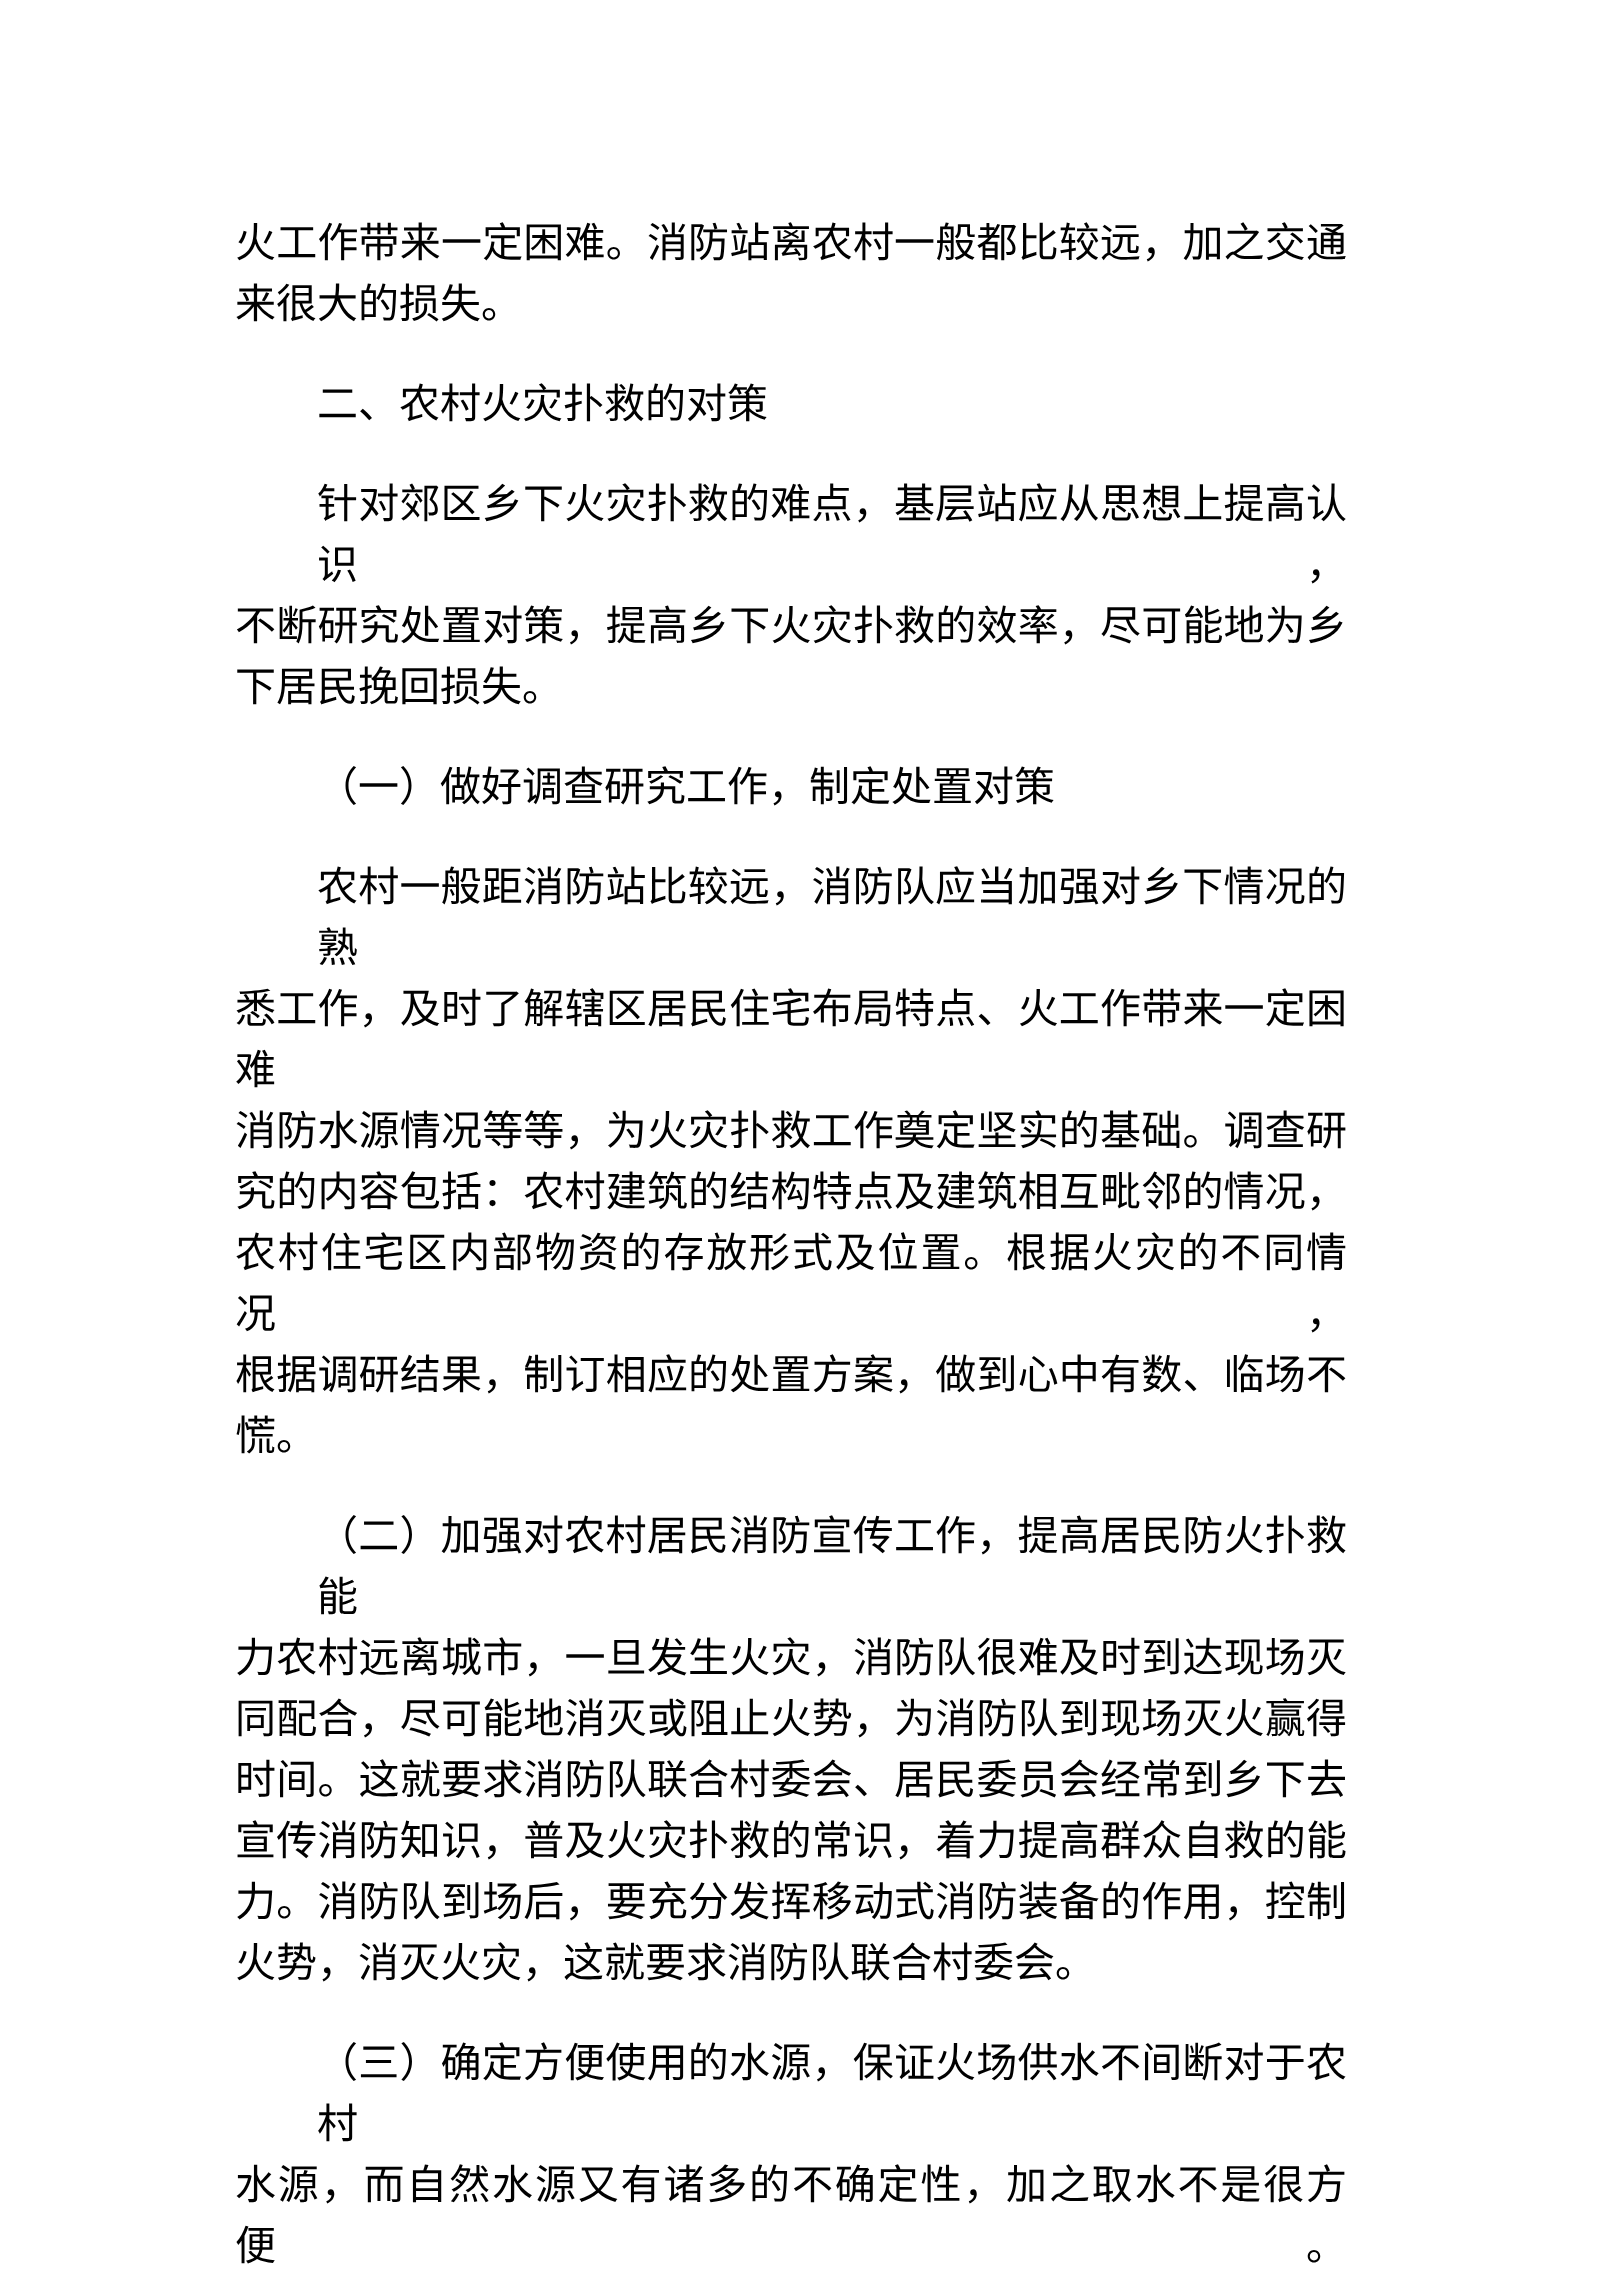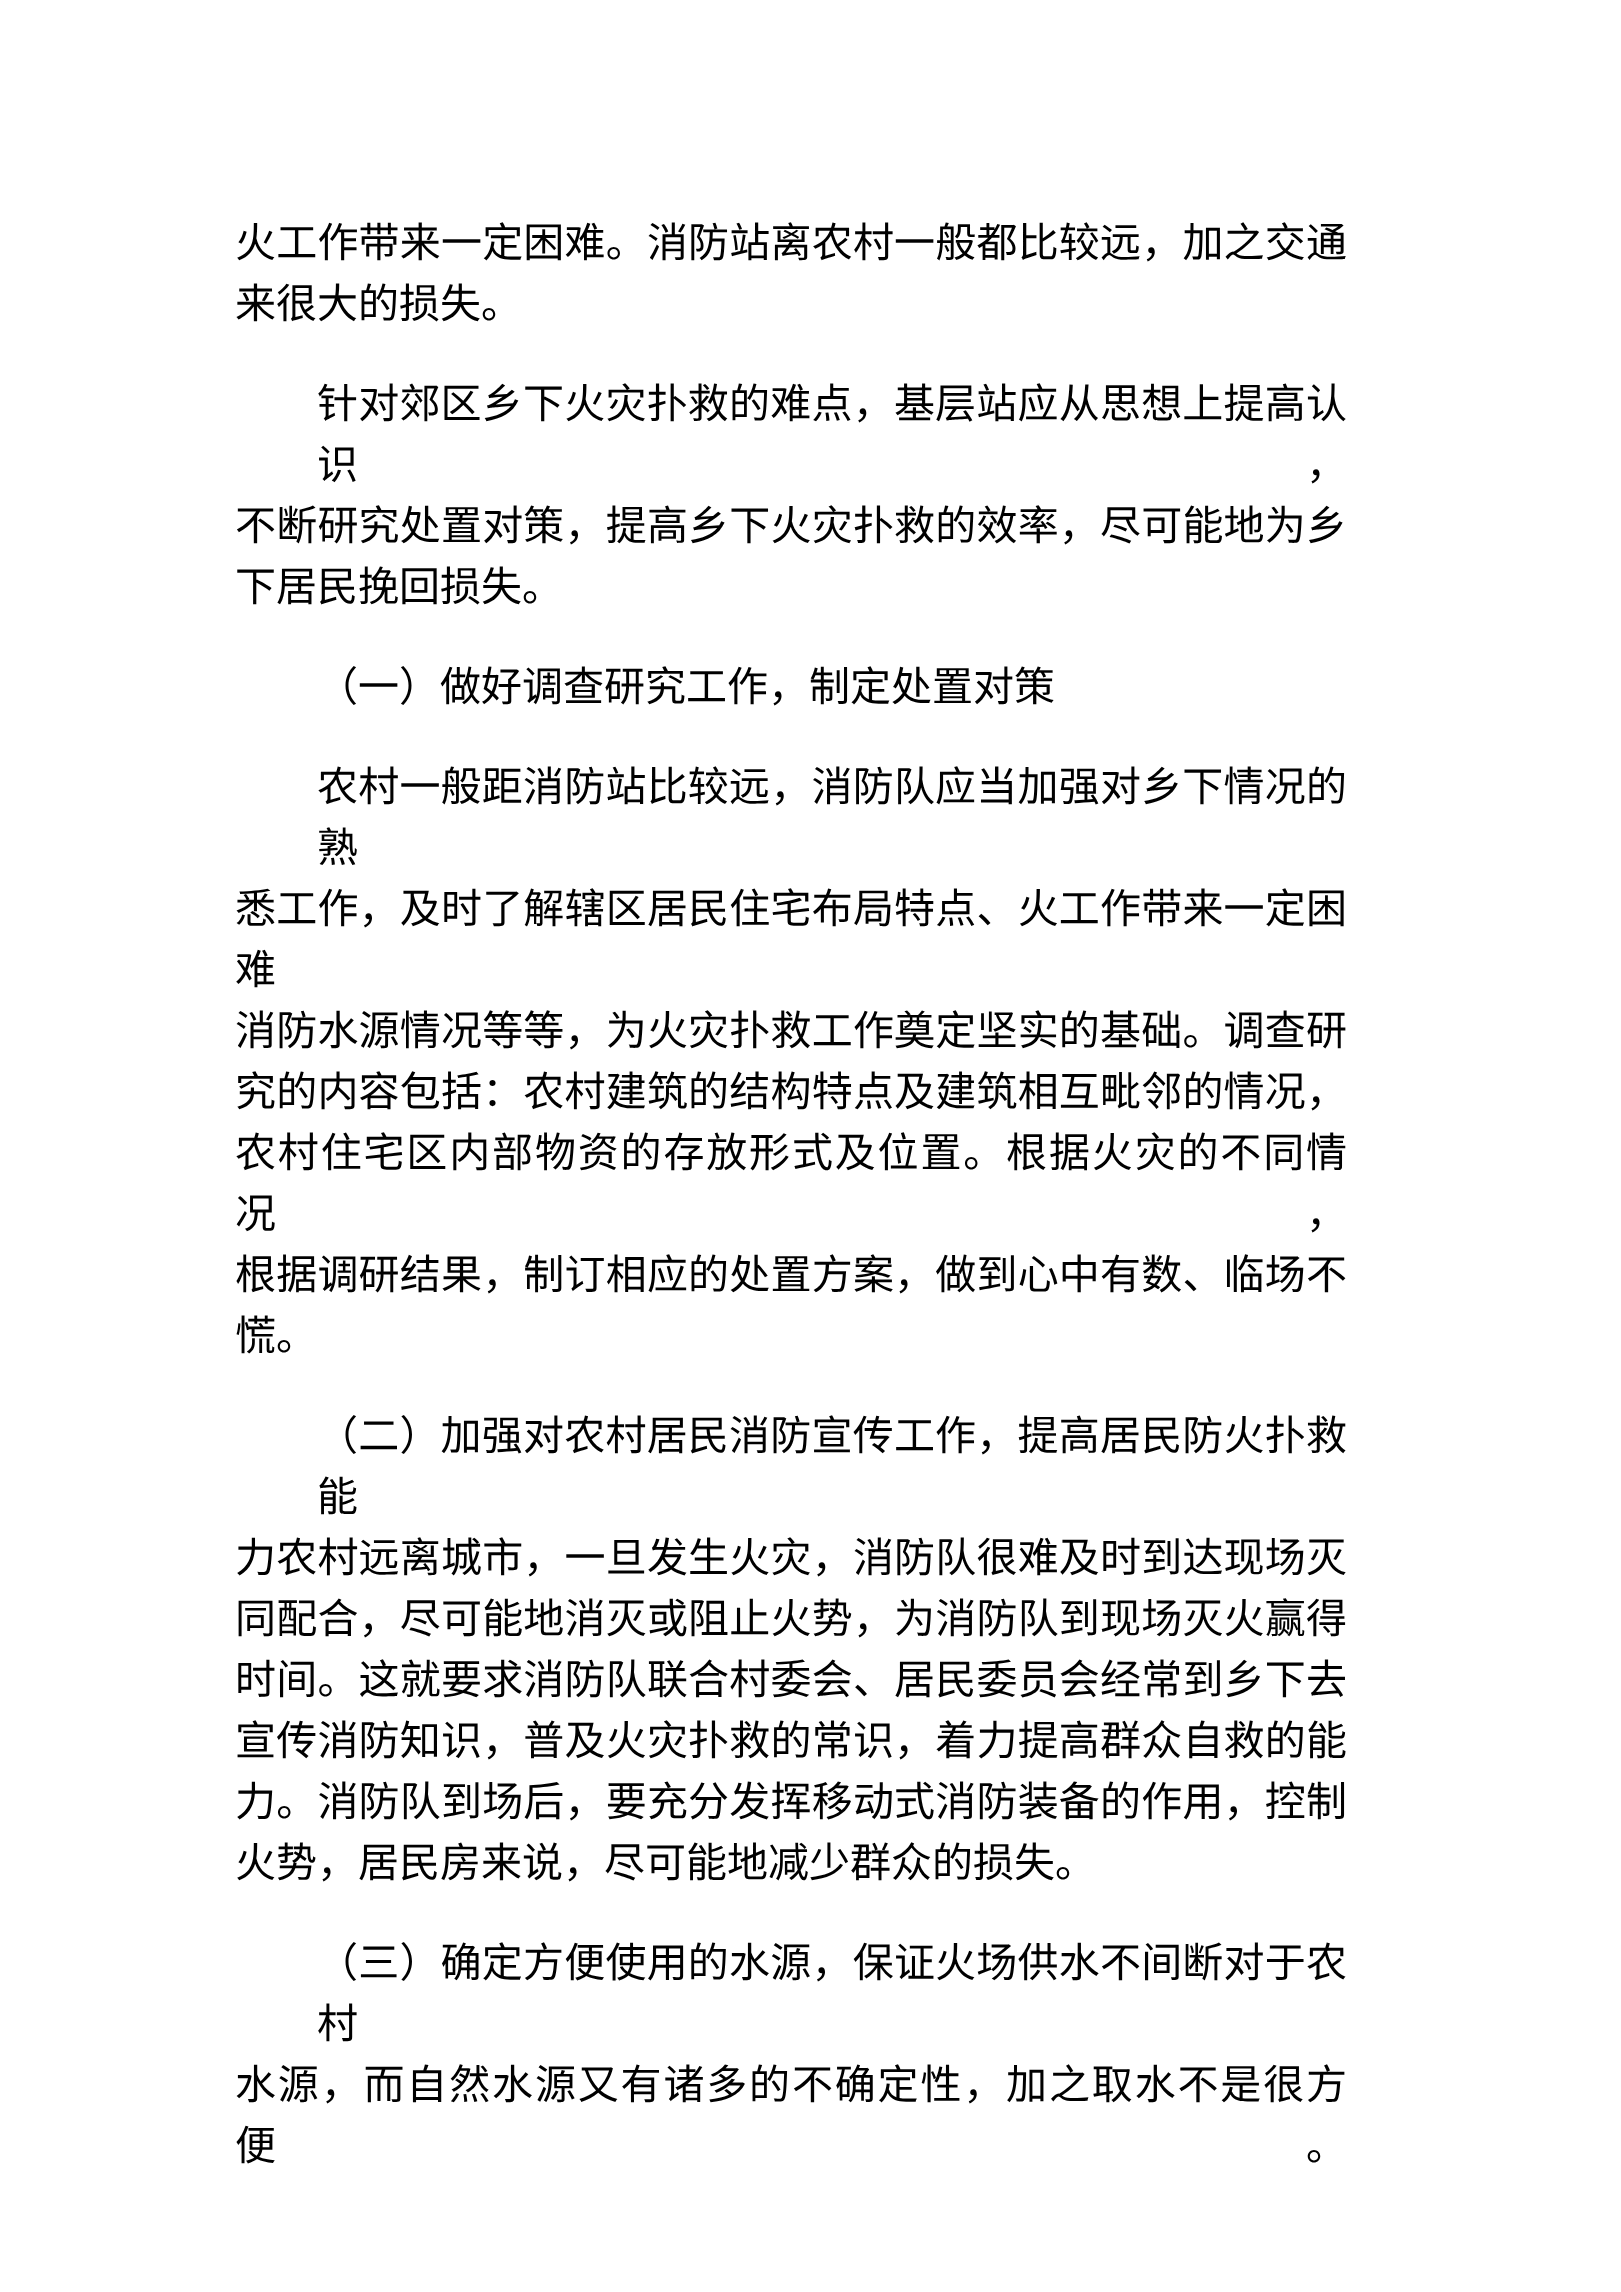--- a/index.html
+++ b/index.html
@@ -46,20 +46,23 @@
 </head>
 <body>
 
 <div class="page">
   <div class="text-column">
       <div class="paragraph">
         <div class="line fill">火工作带来一定困难。消防站离农村一般都比较远，加之交通</div>
         <div class="line">来很大的损失。</div>
       </div>
       <div class="paragraph">
+        <div class="line indent">二、农村火灾扑救的对策</div>
+      </div>
+      <div class="paragraph">
         <div class="line indent fill">针对郊区乡下火灾扑救的难点，基层站应从思想上提高认识，</div>
         <div class="line fill">不断研究处置对策，提高乡下火灾扑救的效率，尽可能地为乡</div>
         <div class="line">下居民挽回损失。</div>
       </div>
       <div class="paragraph">
         <div class="line indent">（一）做好调查研究工作，制定处置对策</div>
       </div>
       <div class="paragraph">
         <div class="line indent fill">农村一般距消防站比较远，消防队应当加强对乡下情况的熟</div>
         <div class="line fill">悉工作，及时了解辖区居民住宅布局特点、火工作带来一定困难</div>
@@ -69,21 +72,21 @@
         <div class="line fill">根据调研结果，制订相应的处置方案，做到心中有数、临场不</div>
         <div class="line">慌。</div>
       </div>
       <div class="paragraph">
         <div class="line indent fill">（二）加强对农村居民消防宣传工作，提高居民防火扑救能</div>
         <div class="line fill">力农村远离城市，一旦发生火灾，消防队很难及时到达现场灭</div>
         <div class="line fill">同配合，尽可能地消灭或阻止火势，为消防队到现场灭火赢得</div>
         <div class="line fill">时间。这就要求消防队联合村委会、居民委员会经常到乡下去</div>
         <div class="line fill">宣传消防知识，普及火灾扑救的常识，着力提高群众自救的能</div>
         <div class="line fill">力。消防队到场后，要充分发挥移动式消防装备的作用，控制</div>
-        <div class="line">火势，居民房来说，尽可能地减少群众的损失。</div>
+        <div class="line">火势，消灭火灾，这就要求消防队联合村委会。</div>
       </div>
       <div class="paragraph">
         <div class="line indent fill">（三）确定方便使用的水源，保证火场供水不间断对于农村</div>
         <div class="line fill">水源，而自然水源又有诸多的不确定性，加之取水不是很方便。</div>
       </div>
     </div>
 </div>
 
 
 </body></html>

